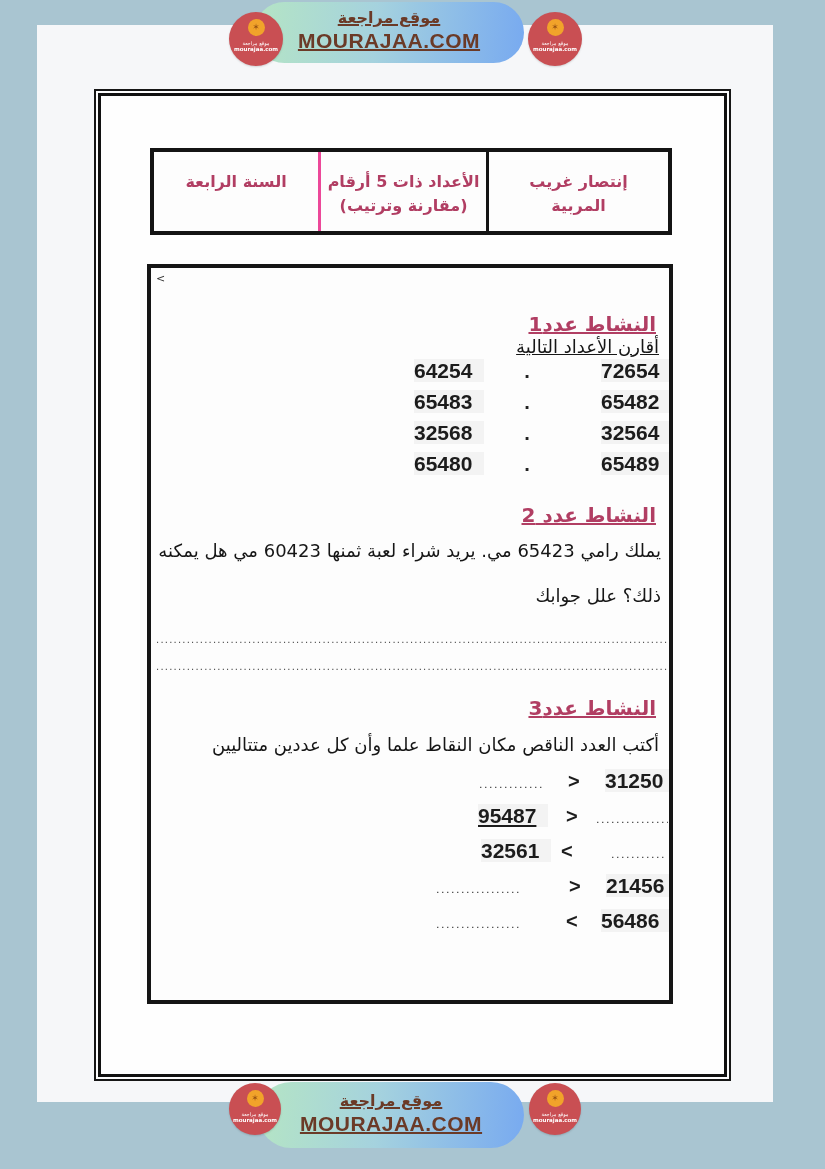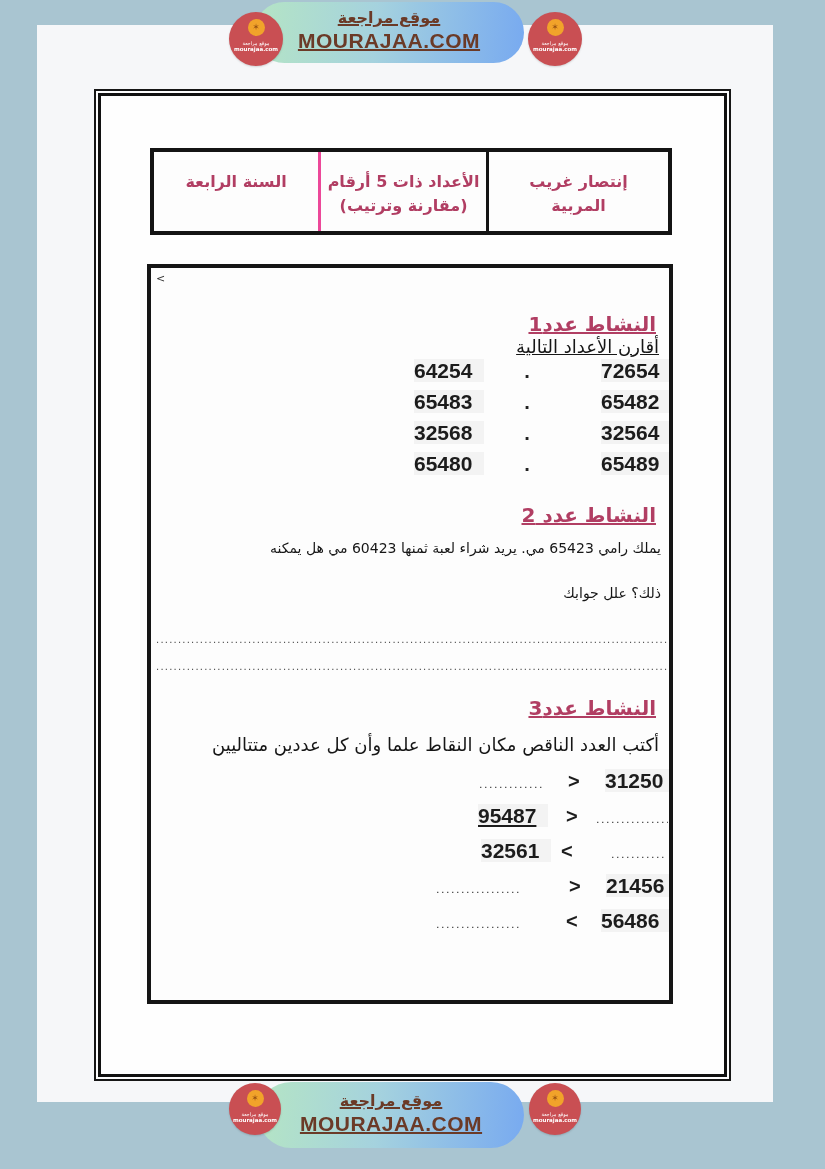--- a/index.html
+++ b/index.html
@@ -92,21 +92,21 @@
     position:absolute; top:0; width:70px; font-family:"Liberation Sans", sans-serif;
     font-size:21px; font-weight:600; color:#1c1c1c; background:#f3f3f3;
     text-align:left; line-height:1.1;
   }
   .pair .numL { left:263px; }
   .pair .sep  { position:absolute; left:373px; top:4px; font-size:16px; font-weight:bold; color:#222; }
   .pair .numR { left:450px; }
   .p1 { top:91px; } .p2 { top:122px; } .p3 { top:153px; } .p4 { top:184px; }
 
   
-  .a2line { position:absolute; right:8px; direction:rtl; color:#161616; font-size:14px; white-space:nowrap; }
+  .a2line { position:absolute; right:8px; direction:rtl; color:#161616; font-size:18px; white-space:nowrap; }
   .dotline {
     position:absolute; left:5px; width:512px; height:14px; overflow:hidden;
     font-size:10px; letter-spacing:1.2px; color:#4a4a4a; white-space:nowrap; line-height:14px;
   }
 
   
   .a3row { position:absolute; width:100%; height:27px; }
   .a3row .num { background:#f3f3f3; }
   .a3row .op {
     position:absolute; top:1px; font-family:"Liberation Sans", sans-serif;

